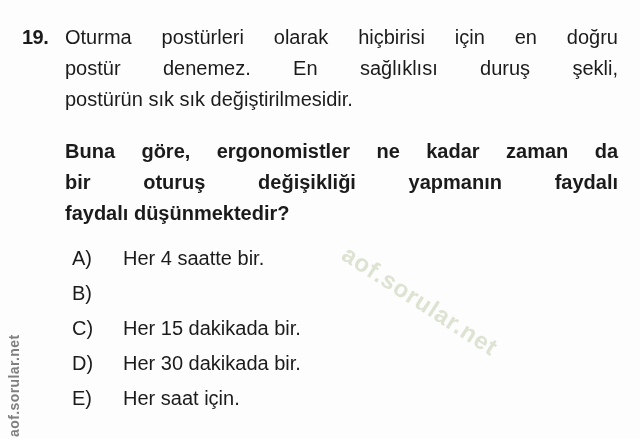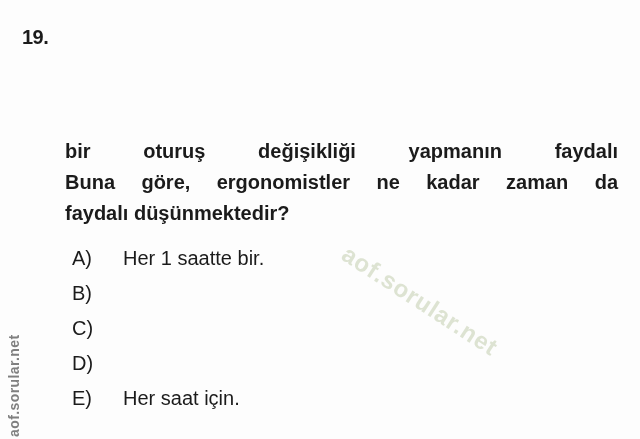--- a/index.html
+++ b/index.html
@@ -56,40 +56,47 @@
     user-select: none;
   }
 </style>
 </head>
 <body>
 
 <div class="page">
 
   <div class="qnumber">19.</div>
 
+  <div class="intro">
+    <span class="qline just">Oturma postürleri olarak hiçbirisi için en doğru</span>
+    <span class="qline just">postür denemez. En sağlıklısı duruş şekli,</span>
+    <span class="qline">postürün sık sık değiştirilmesidir.</span>
+  </div>
 
   <div class="stem">
+    <span class="qline just">Buna göre, ergonomistler ne kadar zaman da</span>
     <span class="qline just">bir oturuş değişikliği yapmanın faydalı</span>
-    <span class="qline just">Buna göre, ergonomistler ne kadar zaman da</span>
     <span class="qline">faydalı düşünmektedir?</span>
   </div>
 
   <div class="options">
     <div class="option-row">
       <span class="option-letter">A)</span>
-      <span class="option-text">Her 1 saatte bir.</span>
+      <span class="option-text">Her 4 saatte bir.</span>
     </div>
     <div class="option-row">
       <span class="option-letter">B)</span>
     </div>
     <div class="option-row">
       <span class="option-letter">C)</span>
+      <span class="option-text">Her 15 dakikada bir.</span>
     </div>
     <div class="option-row">
       <span class="option-letter">D)</span>
+      <span class="option-text">Her 30 dakikada bir.</span>
     </div>
     <div class="option-row">
       <span class="option-letter">E)</span>
       <span class="option-text">Her saat için.</span>
     </div>
   </div>
 
   <div class="wm-diagonal" style="color: rgb(221, 227, 210);">aof.sorular.net</div>
 
   <div class="wm-vertical" style="color: rgb(127, 127, 127);">aof.sorular.net</div>

